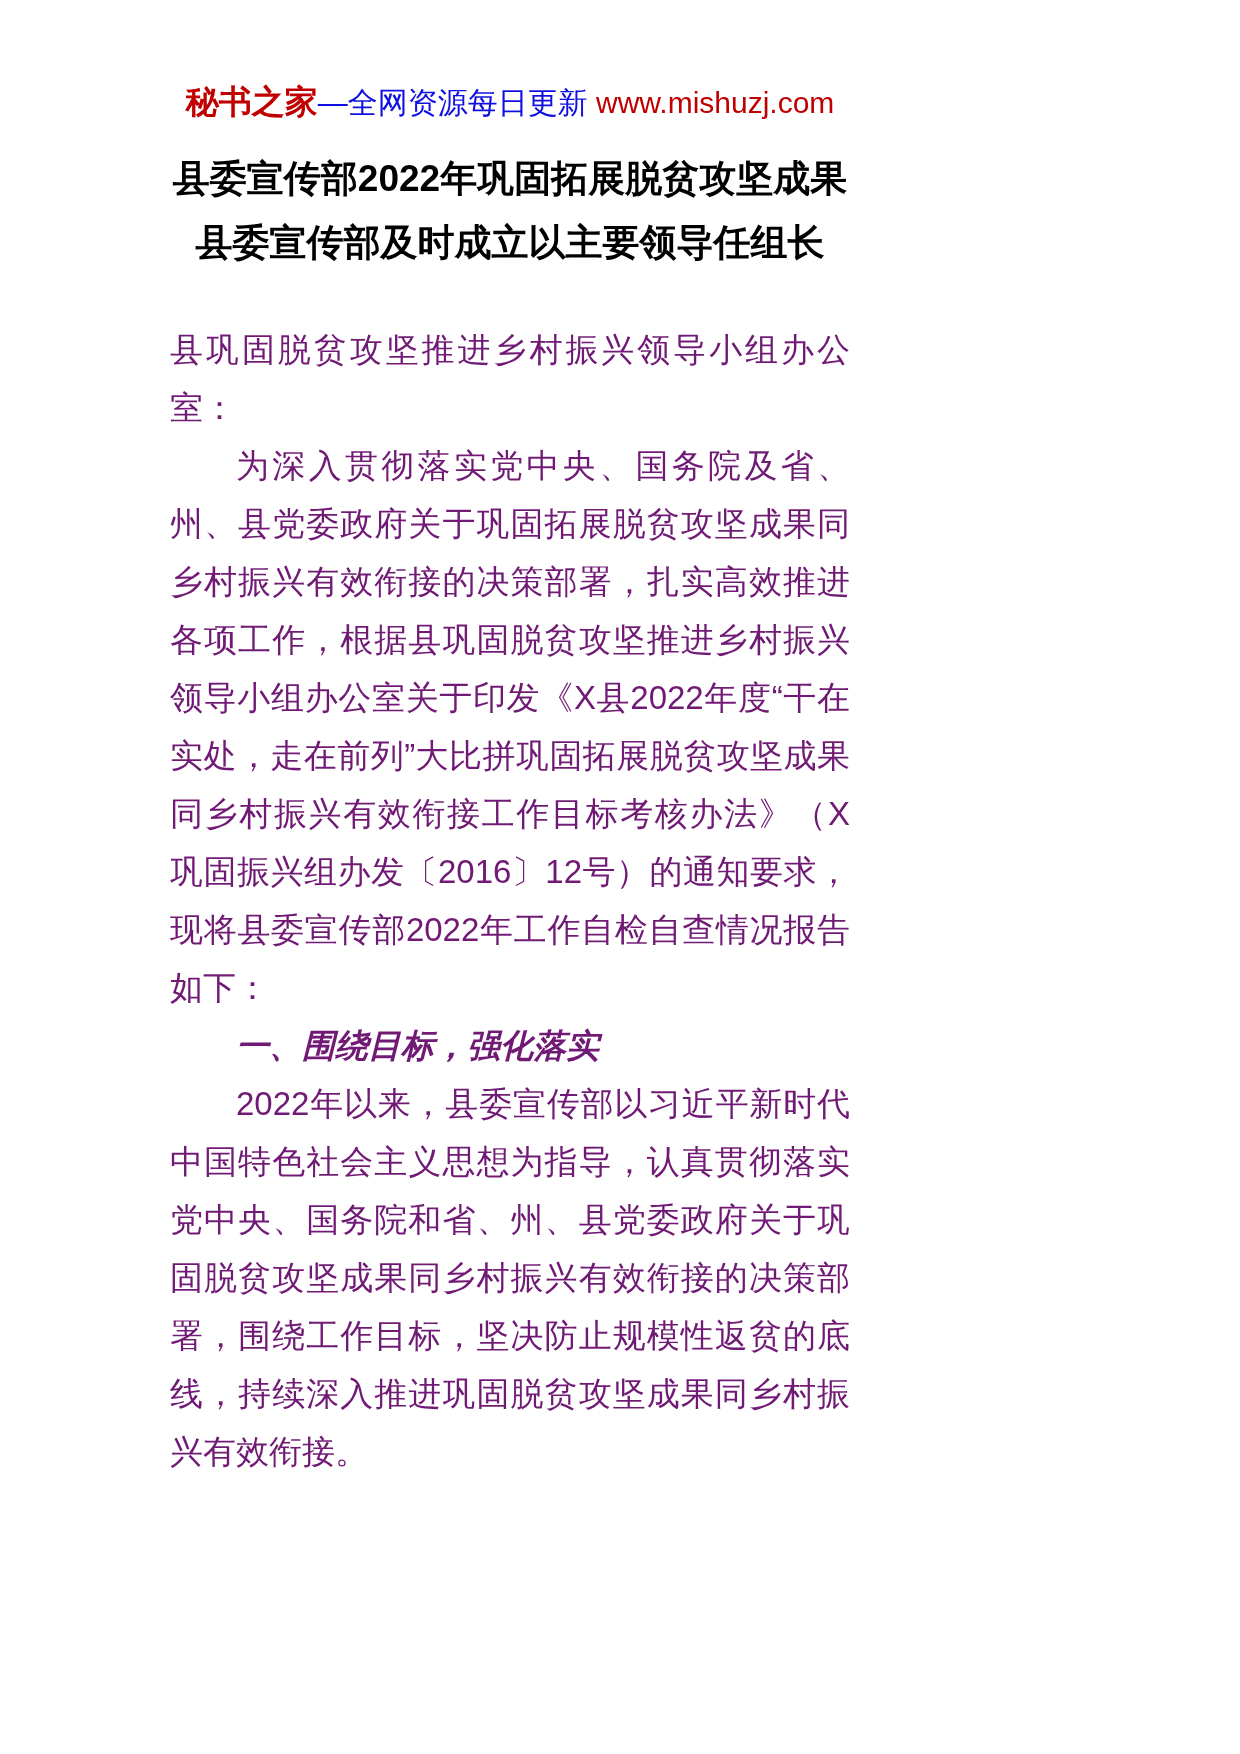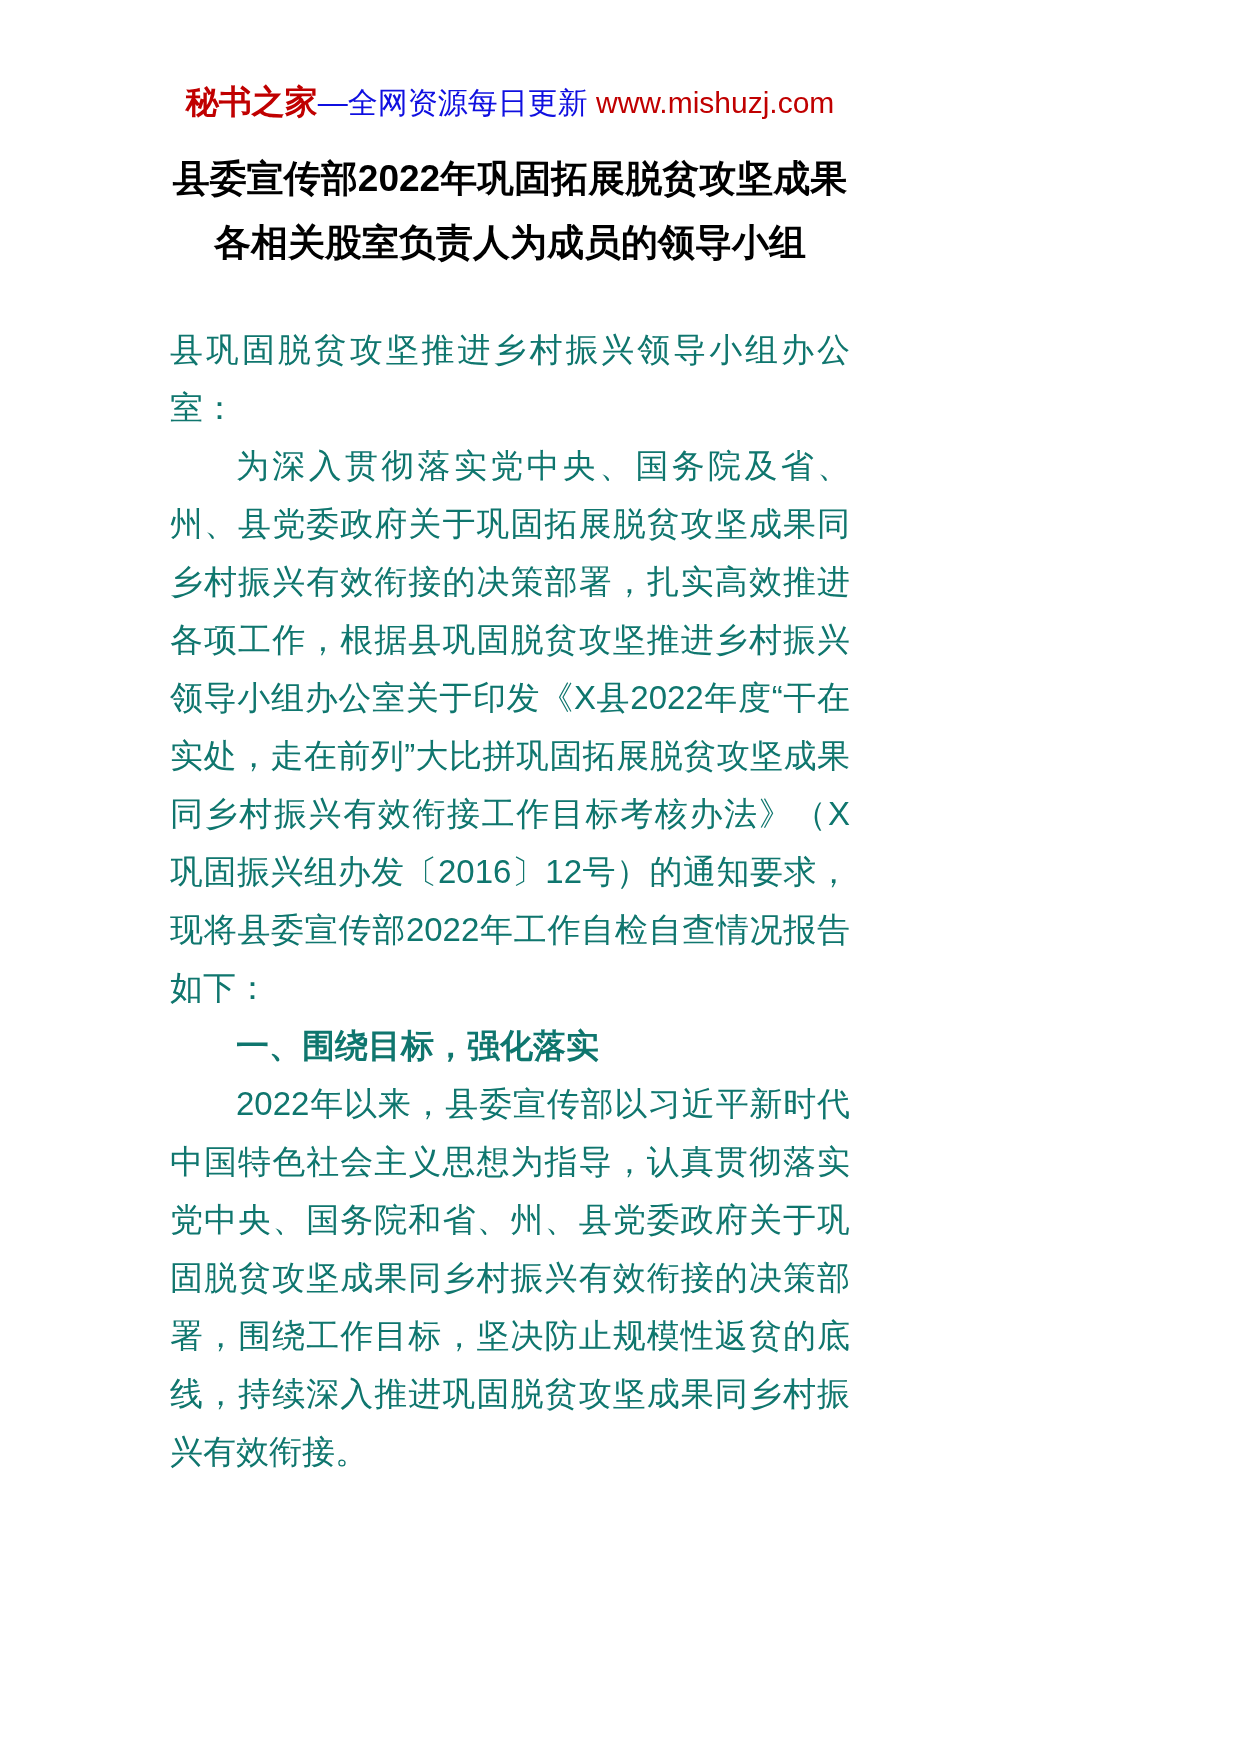--- a/index.html
+++ b/index.html
@@ -45,39 +45,39 @@
     text-align: center;
     font-size: 37px;
     line-height: 64px;
     font-weight: bold;
     color: #000000;
   }
   .doc-body {
     font-size: 33px;
     line-height: 58px;
     text-align: justify;
-    color: #0f766e;
+    color: #701a75;
   }
   .doc-body p { margin: 0; padding: 0; }
   .doc-body p.indent { text-indent: 2em; }
-  .doc-body p.bold { font-weight: bold; }
+  .doc-body p.bold { font-weight: bold; font-style: italic; }
 </style>
 </head>
 <body>
 
 <div class="page">
 
   <div class="doc-header">
     <span class="site-name">秘书之家</span><span class="site-tagline">—全网资源每日更新</span>
     <span class="site-url">www.mishuzj.com</span>
   </div>
 
   <h1 class="doc-title">
     <span>县委宣传部2022年巩固拓展脱贫攻坚成果</span><br>
-    <span>各相关股室负责人为成员的领导小组</span>
+    <span>县委宣传部及时成立以主要领导任组长</span>
   </h1>
 
   <div class="doc-body">
     <p>县巩固脱贫攻坚推进乡村振兴领导小组办公室：</p>
     <p class="indent">为深入贯彻落实党中央、国务院及省、州、县党委政府关于巩固拓展脱贫攻坚成果同乡村振兴有效衔接的决策部署，扎实高效推进各项工作，根据县巩固脱贫攻坚推进乡村振兴领导小组办公室关于印发《X县2022年度“干在实处，走在前列”大比拼巩固拓展脱贫攻坚成果同乡村振兴有效衔接工作目标考核办法》（X巩固振兴组办发〔2016〕12号）的通知要求，现将县委宣传部2022年工作自检自查情况报告如下：</p>
     <p class="indent bold">一、围绕目标，强化落实</p>
     <p class="indent">2022年以来，县委宣传部以习近平新时代中国特色社会主义思想为指导，认真贯彻落实党中央、国务院和省、州、县党委政府关于巩固脱贫攻坚成果同乡村振兴有效衔接的决策部署，围绕工作目标，坚决防止规模性返贫的底线，持续深入推进巩固脱贫攻坚成果同乡村振兴有效衔接。</p>
   </div>
 
 </div>

